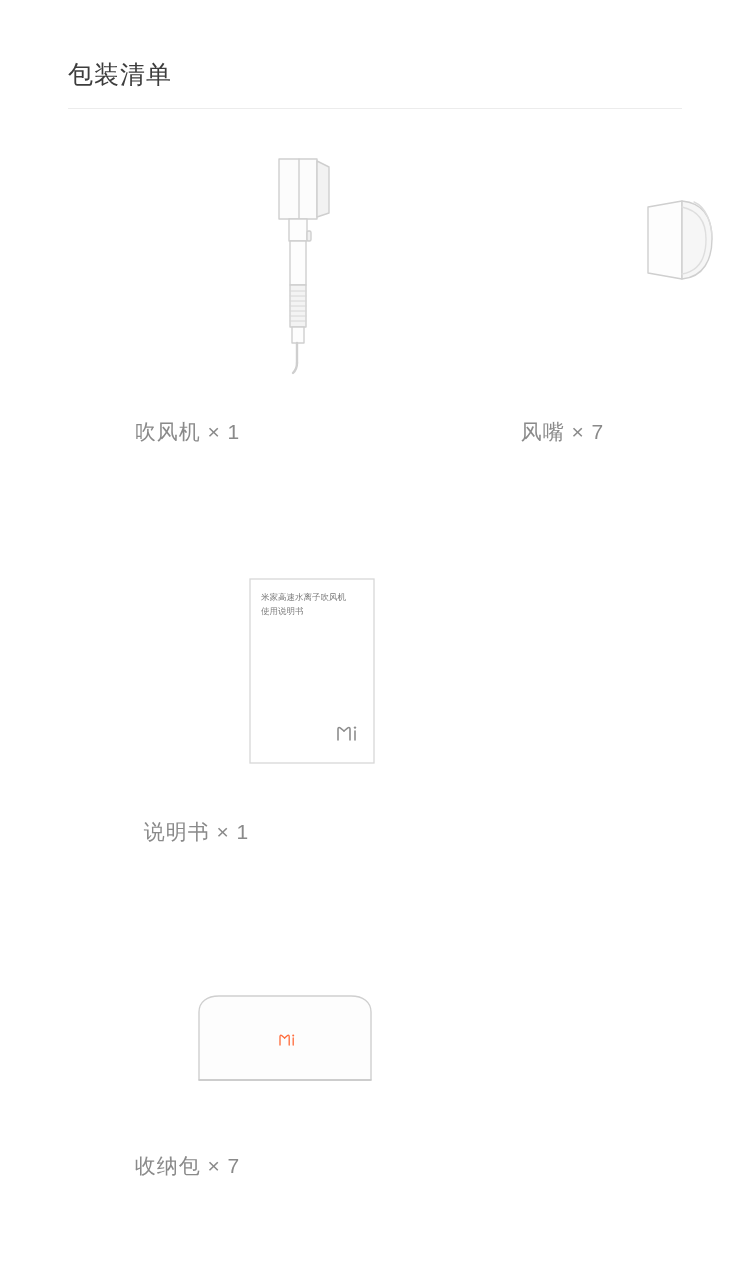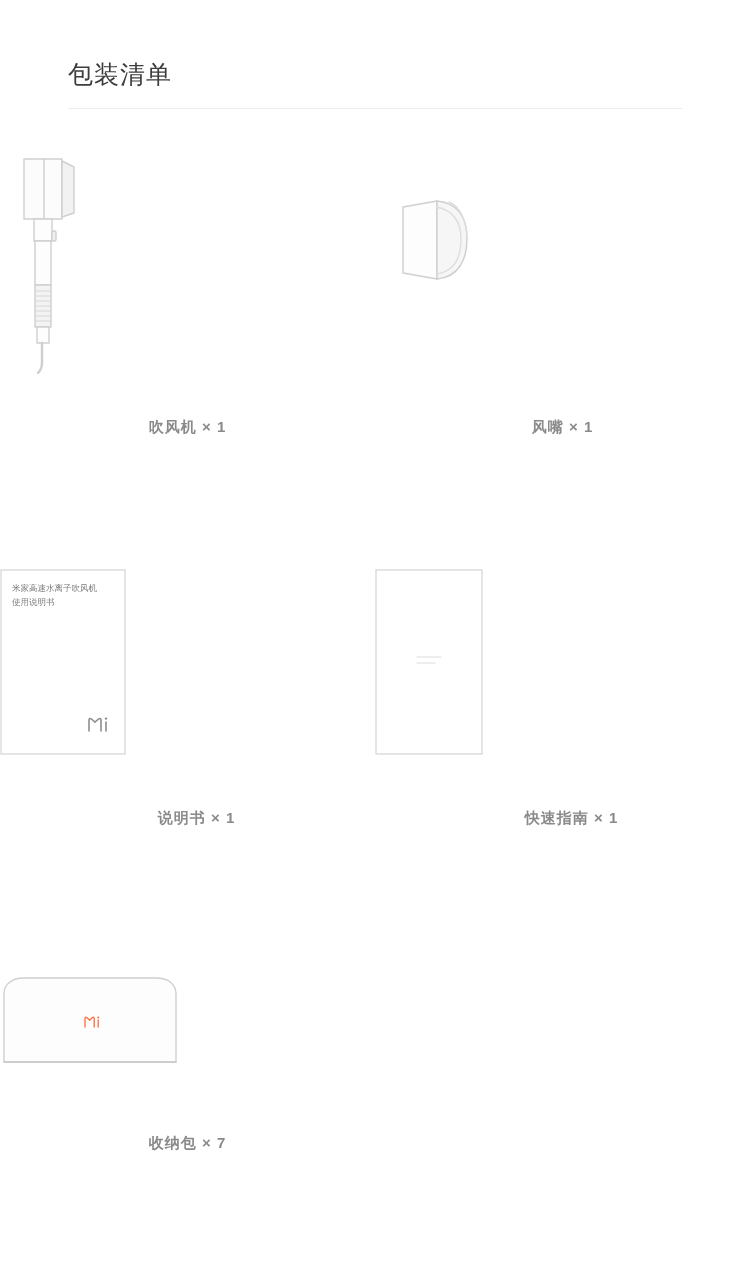--- a/index.html
+++ b/index.html
@@ -51,28 +51,28 @@
   .cell {
     width: 375px;
     display: flex;
     flex-direction: column;
     align-items: center;
   }
   .art {
     height: 230px;
     display: flex;
     align-items: center;
-    justify-content: flex-start;
+    justify-content: flex-end;
     width: 100%;
   }
   .caption {
-    font-size: 15px;
+    font-size: 21px;
     color: #8a8a8a;
     letter-spacing: 1px;
-    font-weight: 700;
+    font-weight: 400;
     text-align: center;
   }
   .row-1 .art { height: 240px; }
   .row-1 .caption { margin-top: 38px; }
   .row-2 { margin-top: 120px; }
   .row-2 .art { height: 210px; }
   .row-2 .caption { margin-top: 42px; margin-left: 18px; }
   .row-3 { margin-top: 118px; }
   .row-3 .art { height: 150px; }
   .row-3 .caption { margin-top: 38px; }
@@ -141,21 +141,21 @@
               <path d="M28 62 L62 56 L62 134 L28 128 Z" fill="#fdfdfd"></path>
 
               <path d="M62 56 C84 58, 92 74, 92 94 C92 114, 84 132, 62 134 Z" fill="#f6f6f6"></path>
 
               <path d="M62 62 C80 66, 86 78, 86 94 C86 112, 80 126, 62 129" stroke="#dedede"></path>
 
               <path d="M92 94 C92 78, 86 62, 74 57" stroke="#dcdcdc"></path>
             </g>
           </svg>
         </div>
-        <div class="caption">风嘴 × 1</div>
+        <div class="caption">风嘴 × 7</div>
       </div>
 
     </div>
 
     <div class="row row-2">
 
       <div class="cell">
         <div class="art">
           <svg width="126" height="186" viewBox="0 0 126 186">
             <rect x="1" y="1" width="124" height="184" fill="#ffffff" stroke="#d8d8d8" stroke-width="1.3"></rect>
@@ -166,32 +166,20 @@
               <path d="M1 14 L1 3 C1 1.6 2 1 3.2 1.8 L7 5"></path>
               <path d="M13 14 L13 3 C13 1.6 12 1 10.8 1.8 L7 5"></path>
               <path d="M18 14 L18 5"></path>
               <circle cx="18" cy="1.6" r="1.2" fill="#8d8d8d" stroke="none"></circle>
             </g>
           </svg>
         </div>
         <div class="caption">说明书 × 1</div>
       </div>
 
-      <div class="cell">
-        <div class="art">
-          <svg width="108" height="186" viewBox="0 0 108 186">
-            <rect x="1" y="1" width="106" height="184" fill="#ffffff" stroke="#d8d8d8" stroke-width="1.3"></rect>
-            <g stroke="#dcdcdc" stroke-width="1" stroke-linecap="round">
-              <line x1="42" y1="88" x2="66" y2="88"></line>
-              <line x1="42" y1="94" x2="60" y2="94"></line>
-            </g>
-          </svg>
-        </div>
-        <div class="caption">快速指南 × 1</div>
-      </div>
 
     </div>
 
     <div class="row row-3">
 
       <div class="cell">
         <div class="art">
           <svg width="180" height="110" viewBox="0 0 180 110">
             <g fill="none" stroke="#cfcfcf" stroke-width="1.4" stroke-linejoin="round" stroke-linecap="round">
               <path d="M4 28 C4 18, 12 12, 24 12 L156 12 C168 12, 176 18, 176 28 L176 96 L4 96 Z" fill="#fdfdfd"></path>

